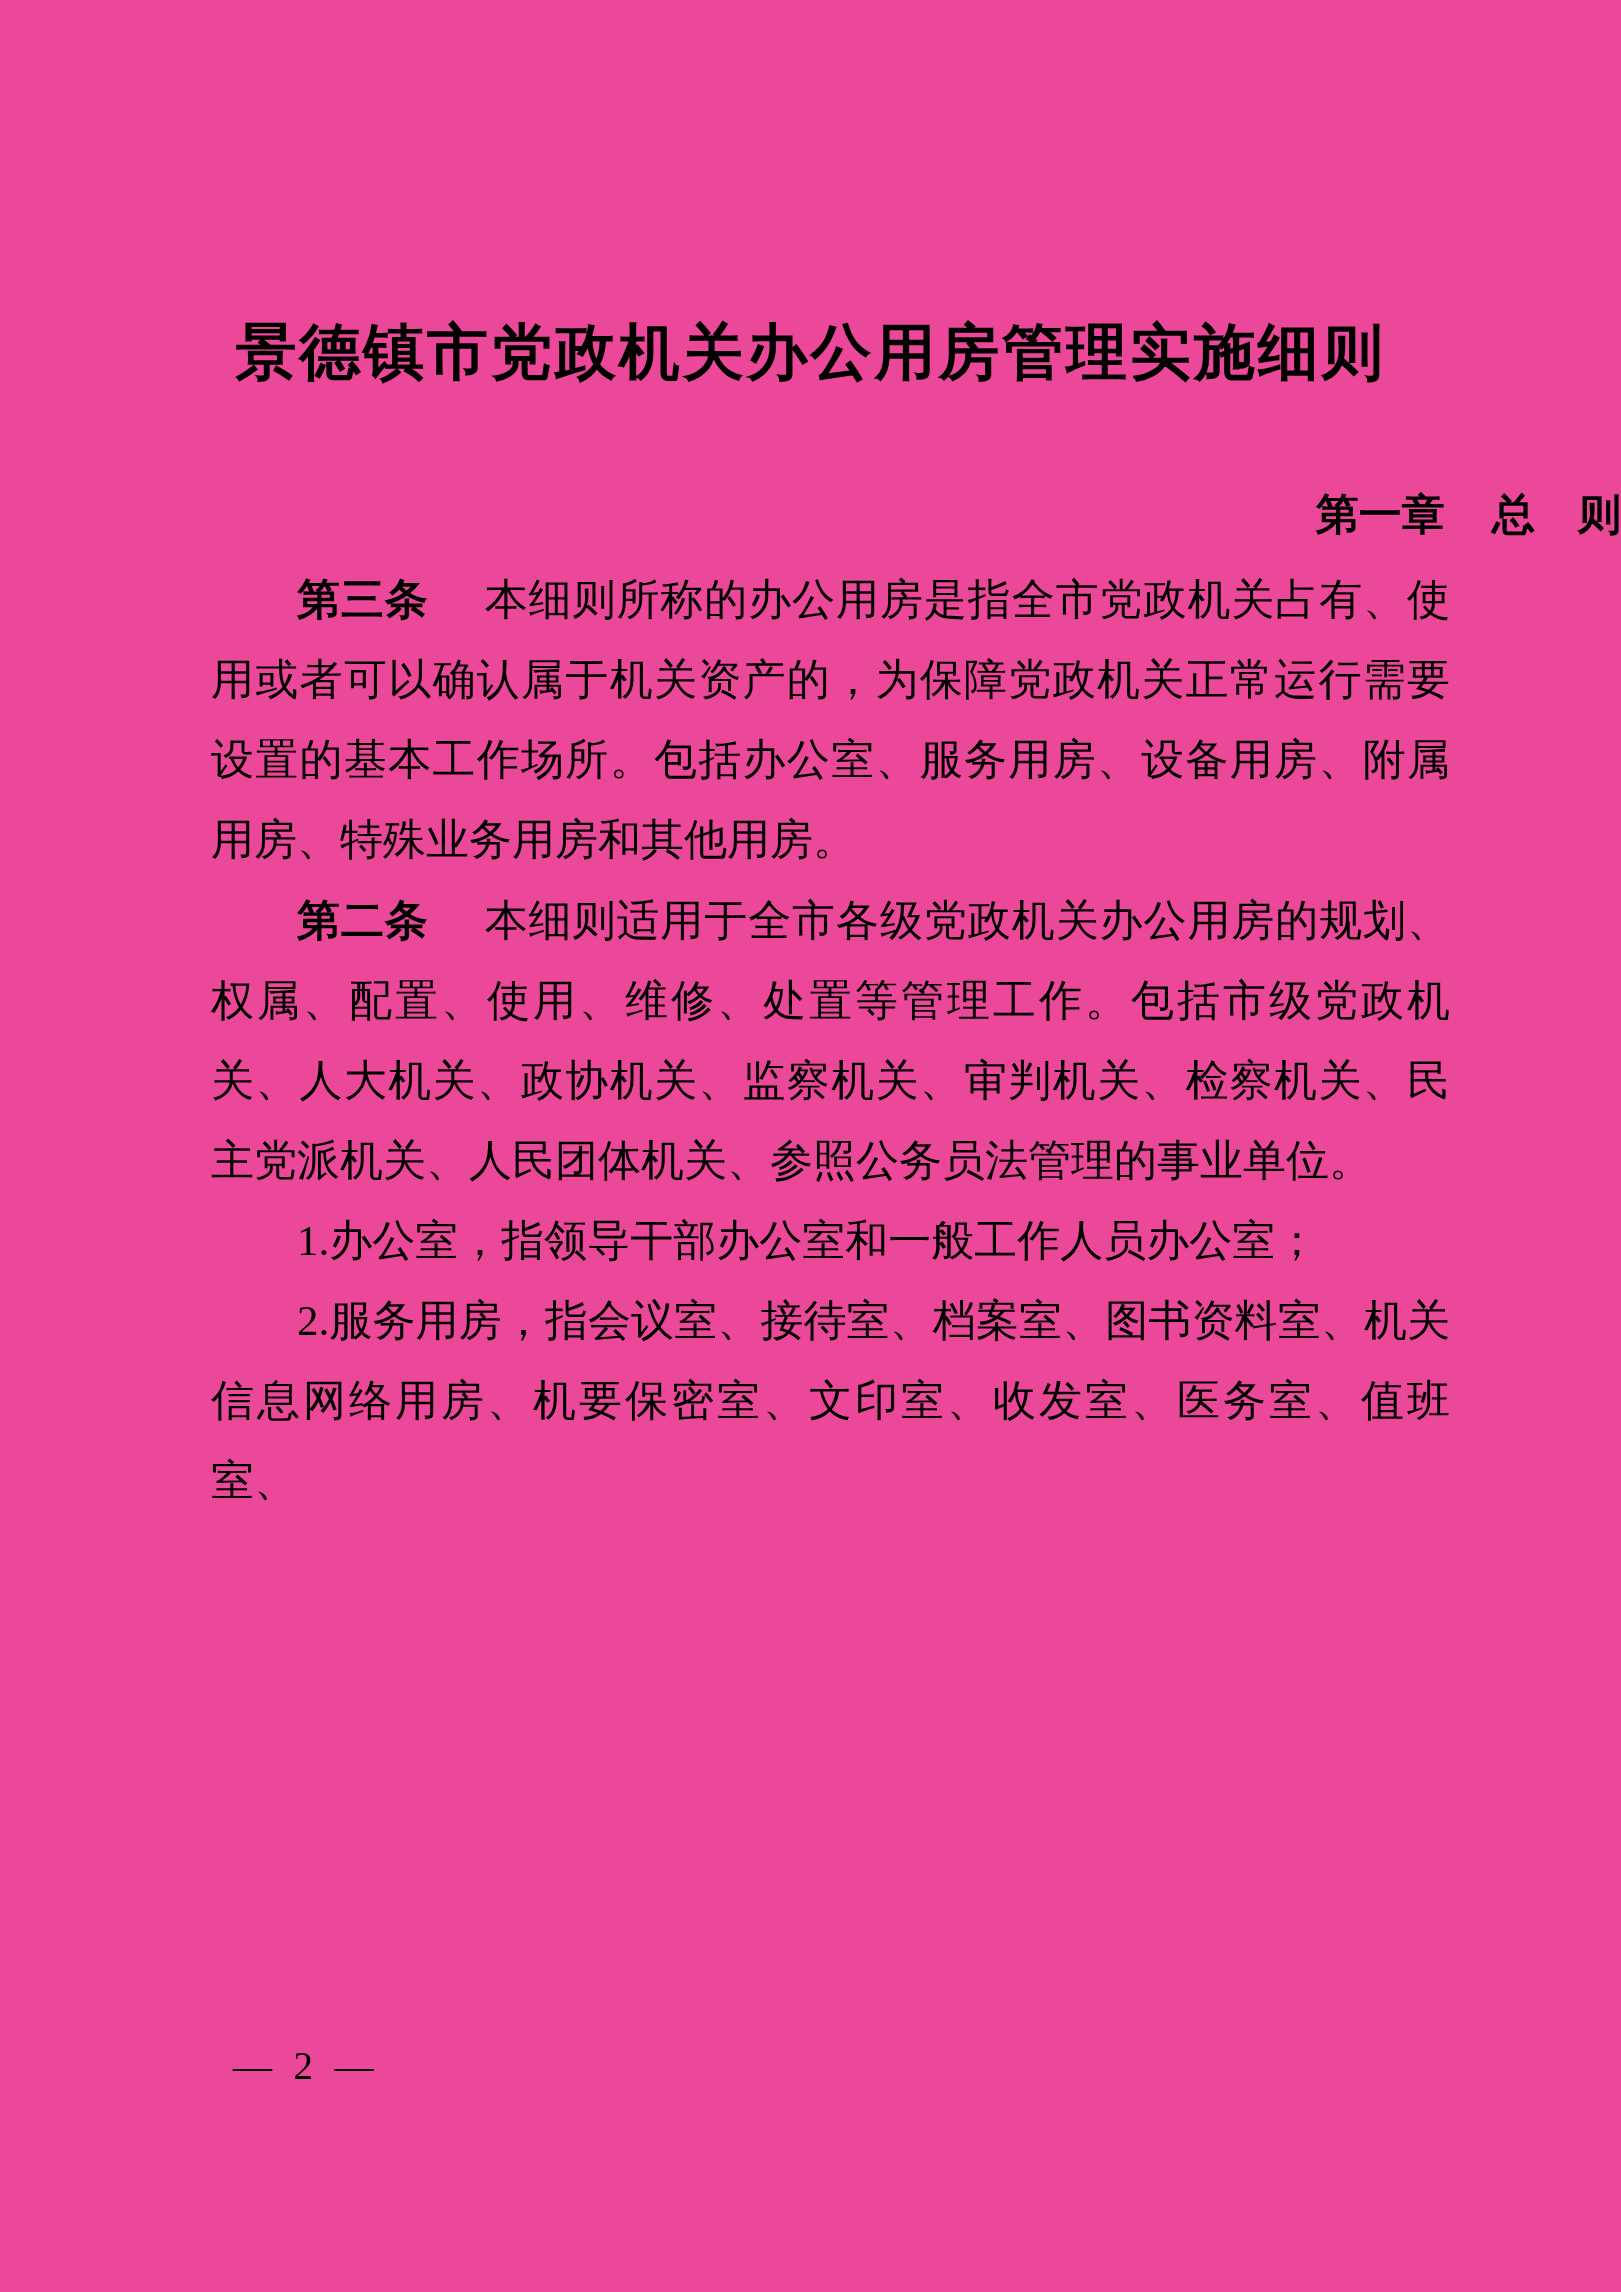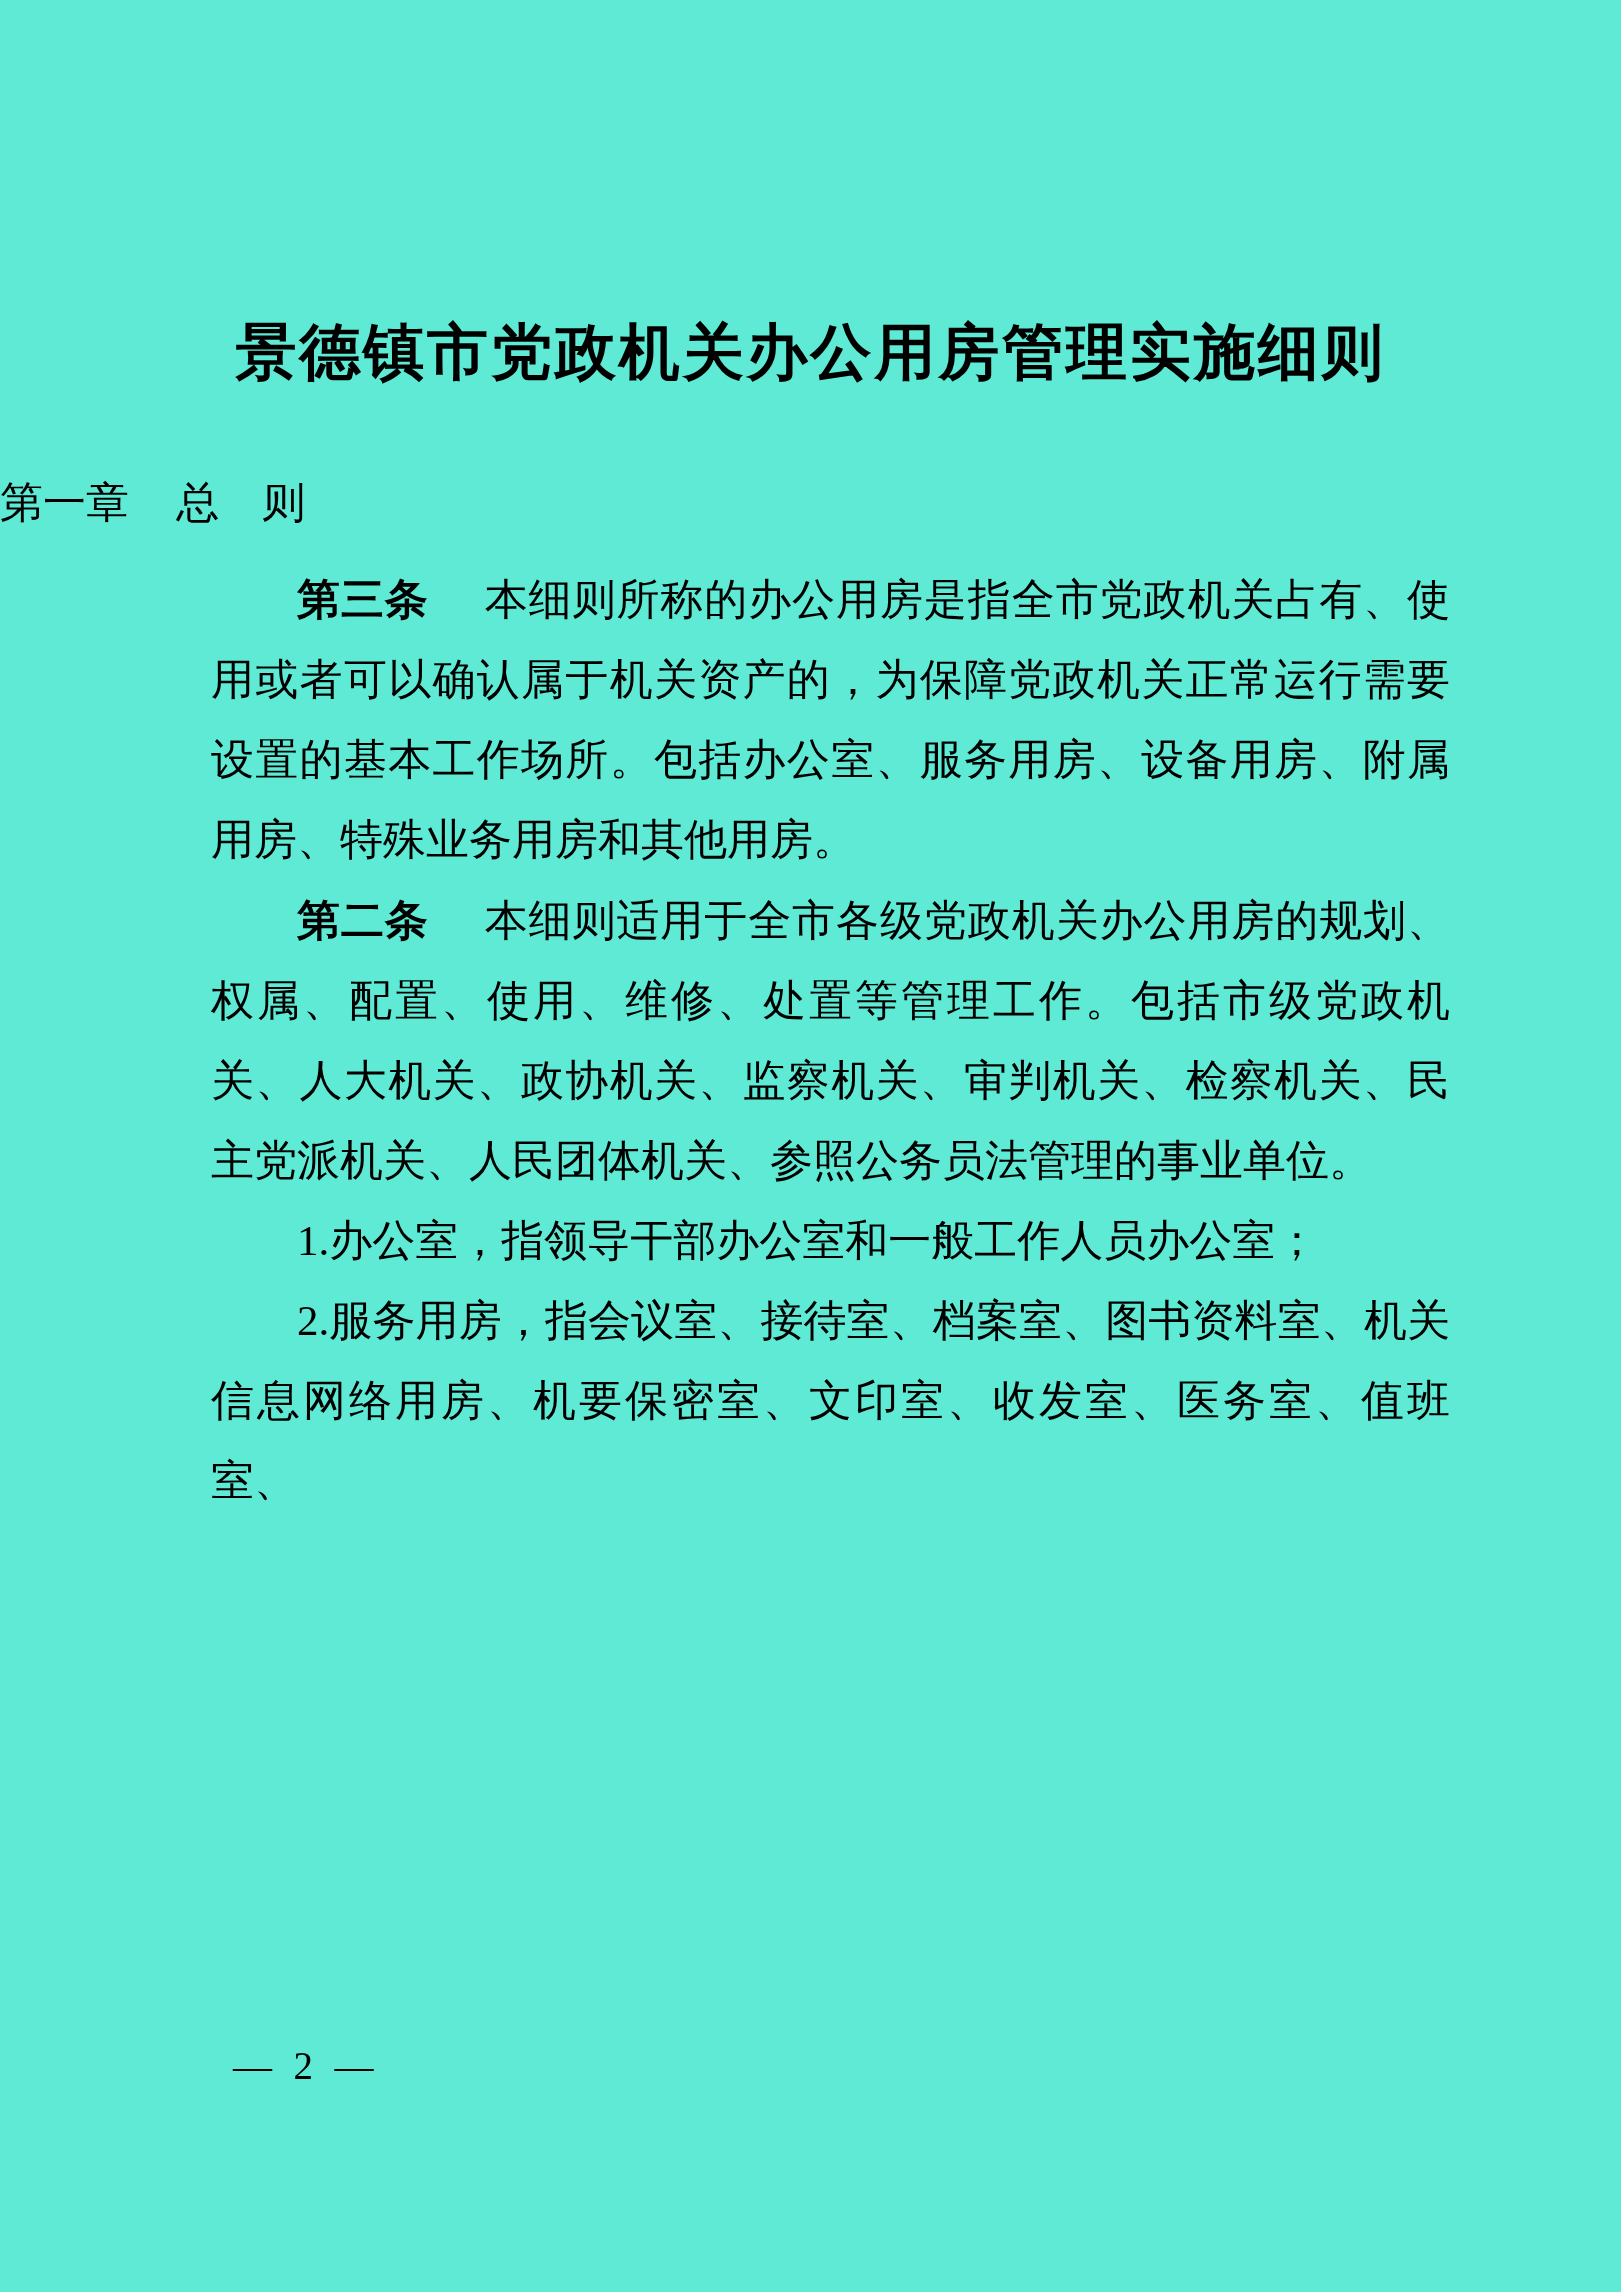--- a/index.html
+++ b/index.html
@@ -4,46 +4,46 @@
 <style>
   html, body {
     margin: 0;
     padding: 0;
     background: #ffffff;
   }
   .page {
     position: relative;
     width: 1621px;
     height: 2293px;
-    background: #5eead4;
+    background: #ec4899;
     color: #000000;
     font-family: "Liberation Serif", serif;
     overflow: hidden;
   }
   .doc-title {
     position: absolute;
     top: 312px;
     left: 0;
     width: 100%;
     margin: 0;
     text-align: center;
     font-size: 61px;
     font-weight: bold;
     letter-spacing: 2.9px;
     font-family: "Liberation Serif", serif;
   }
   .chapter {
     position: absolute;
-    top: 474px;
+    top: 486px;
     left: 0;
     width: 100%;
     margin: 0;
-    text-align: left;
+    text-align: right;
     font-size: 43px;
-    font-weight: normal;
+    font-weight: bold;
     font-family: "Liberation Sans", sans-serif;
   }
   .chapter-number {
     margin-right: 1.1em;
   }
   .doc-body {
     position: absolute;
     top: 559px;
     left: 211px;
     width: 1239px;

